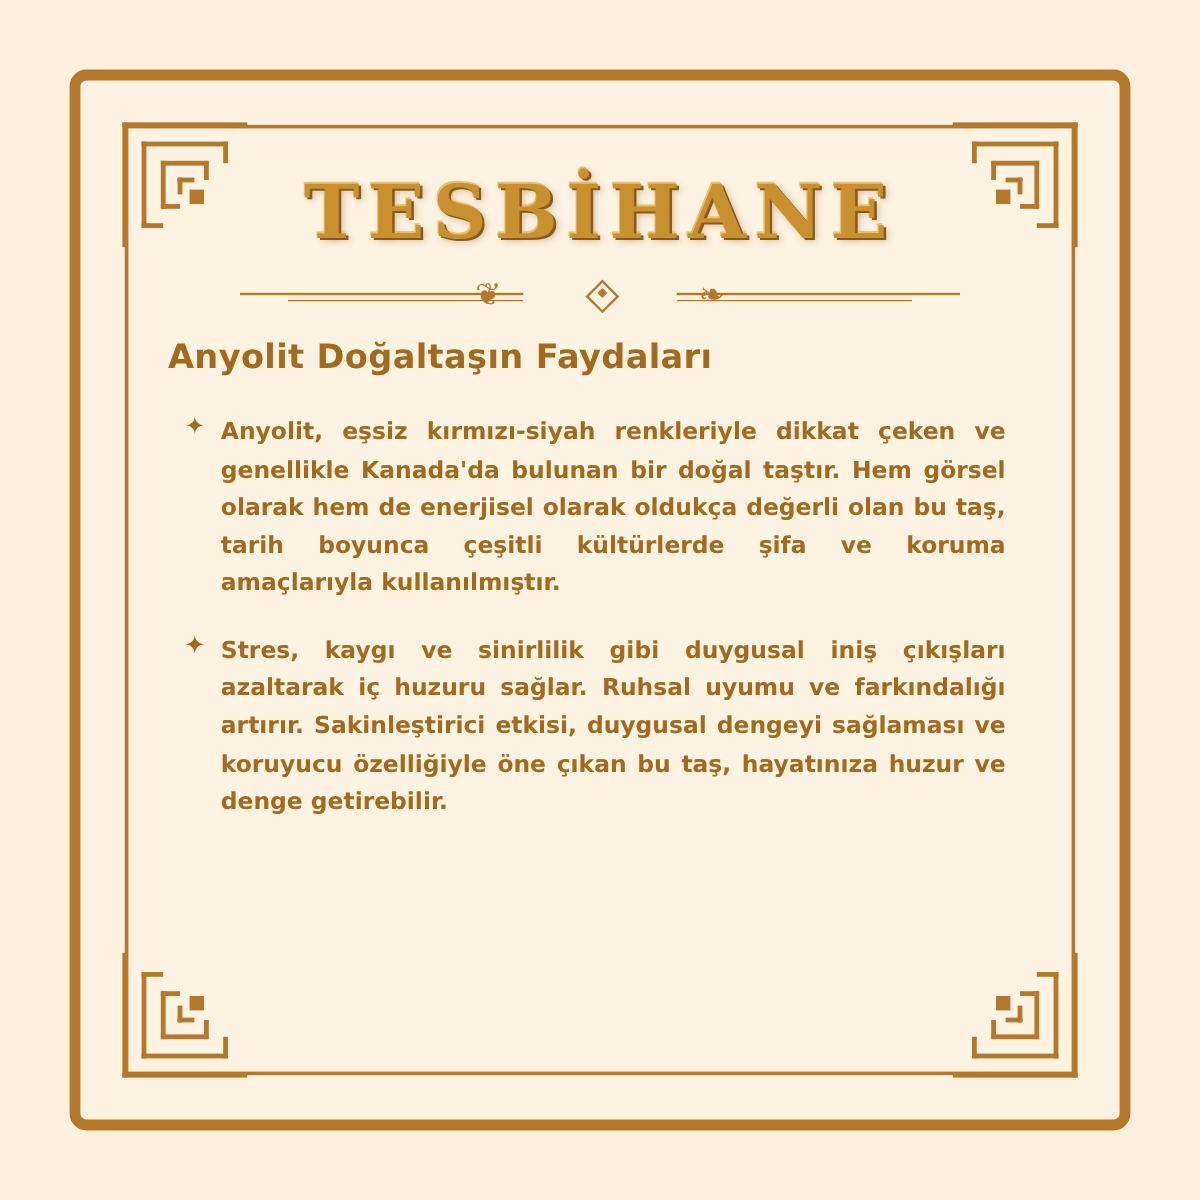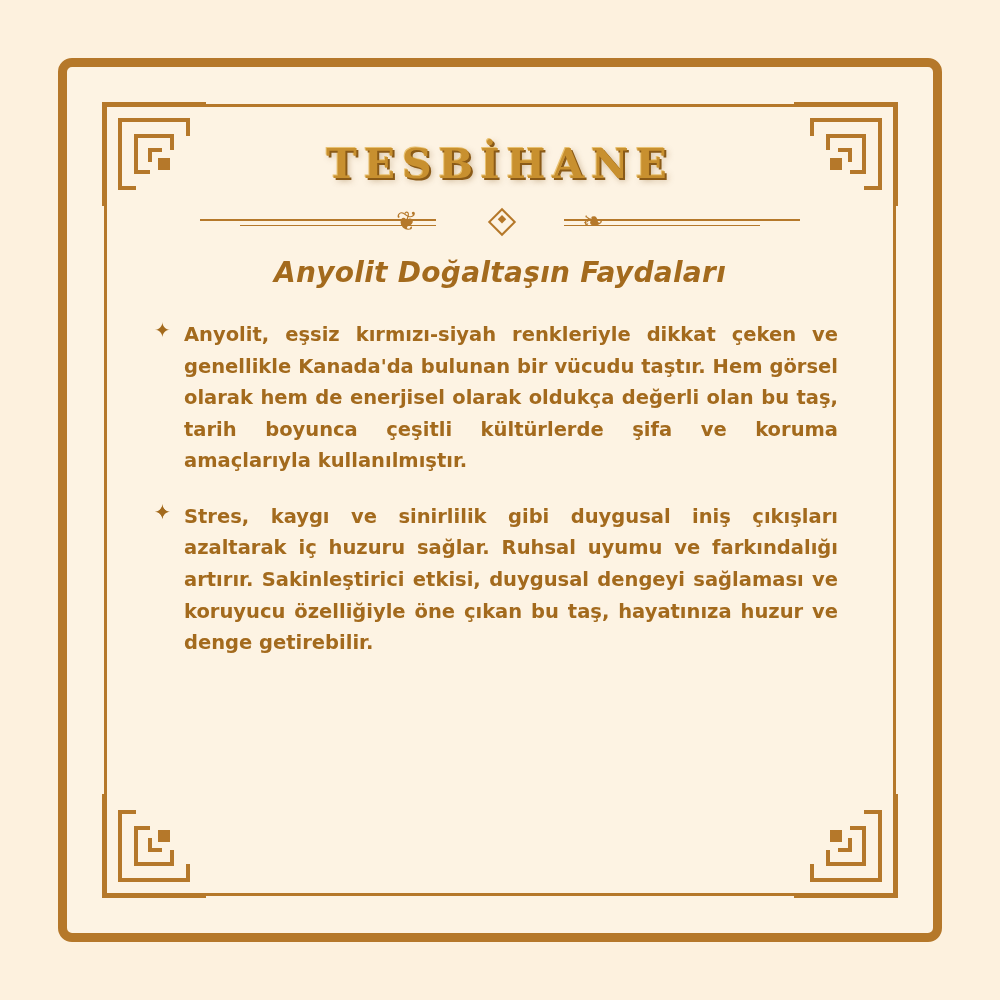--- a/index.html
+++ b/index.html
@@ -88,21 +88,21 @@
     left: 140px;
     top: 130px;
     width: 720px;
     height: 740px;
   }
 
   .brand {
     text-align: center;
     font-family: "DejaVu Serif", serif;
     font-weight: 700;
-    font-size: 41px;
+    font-size: 62px;
     letter-spacing: 7px;
     color: #c8902f;
     margin-top: 10px;
     text-shadow:
        2px 2px 0 #8a5a17,
        -1px -1px 0 #e8c170,
        3px 3px 6px rgba(120,75,15,0.35);
     background: linear-gradient(180deg, #e9c271 0%, #c08526 45%, #f0d492 60%, #a5681c 100%);
     -webkit-background-clip: text;
     background-clip: text;
@@ -145,28 +145,26 @@
     position: absolute;
     top: -2px;
     font-size: 26px;
     color: #b5782a;
     line-height: 26px;
   }
   .divider .swirl.sl { left: 196px; }
   .divider .swirl.sr { right: 196px; }
 
   .subtitle {
-    text-align: center;
     font-family: "DejaVu Sans", sans-serif;
     font-weight: 700;
     font-size: 28px;
     color: #a36a1d;
     margin-top: 6px;
     letter-spacing: 0.3px;
-    font-style: italic;
   }
 
   .paragraphs {
     margin-top: 30px;
     padding: 0 22px 0 10px;
   }
 
   .para {
     position: relative;
     padding-left: 34px;
@@ -273,21 +271,21 @@
       <span class="swirl sr">❧</span>
       <span class="diamond"></span>
     </div>
 
     <div class="subtitle">Anyolit Doğaltaşın Faydaları</div>
 
     <div class="paragraphs">
 
       <div class="para">
         <span class="star">✦</span>
-        <span>Anyolit, eşsiz kırmızı-siyah renkleriyle dikkat çeken ve genellikle Kanada'da bulunan bir vücudu taştır. Hem görsel olarak hem de enerjisel olarak oldukça değerli olan bu taş, tarih boyunca çeşitli kültürlerde şifa ve koruma amaçlarıyla kullanılmıştır.</span>
+        <span>Anyolit, eşsiz kırmızı-siyah renkleriyle dikkat çeken ve genellikle Kanada'da bulunan bir doğal taştır. Hem görsel olarak hem de enerjisel olarak oldukça değerli olan bu taş, tarih boyunca çeşitli kültürlerde şifa ve koruma amaçlarıyla kullanılmıştır.</span>
       </div>
 
       <div class="para">
         <span class="star">✦</span>
       </div>
 
       <div class="para">
         <span class="star">✦</span>
         <span>Stres, kaygı ve sinirlilik gibi duygusal iniş çıkışları azaltarak iç huzuru sağlar. Ruhsal uyumu ve farkındalığı artırır. Sakinleştirici etkisi, duygusal dengeyi sağlaması ve koruyucu özelliğiyle öne çıkan bu taş, hayatınıza huzur ve denge getirebilir.</span>
       </div>

